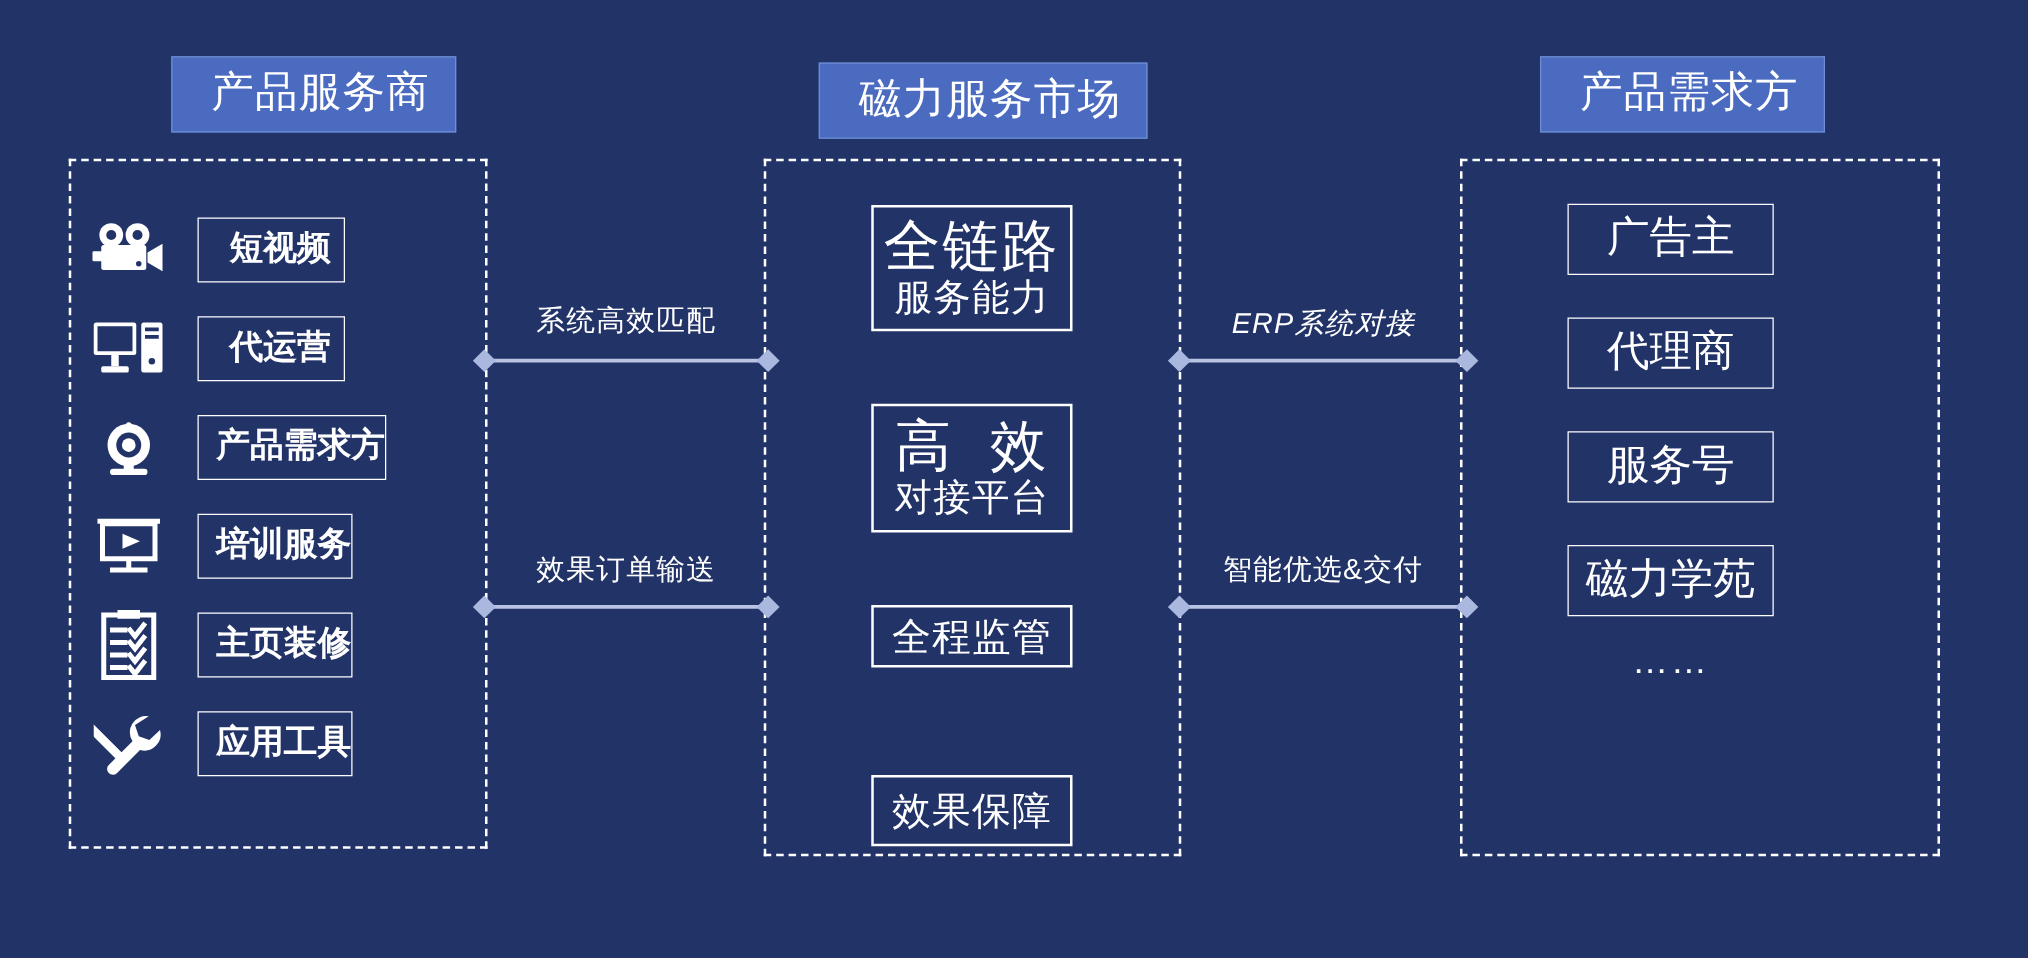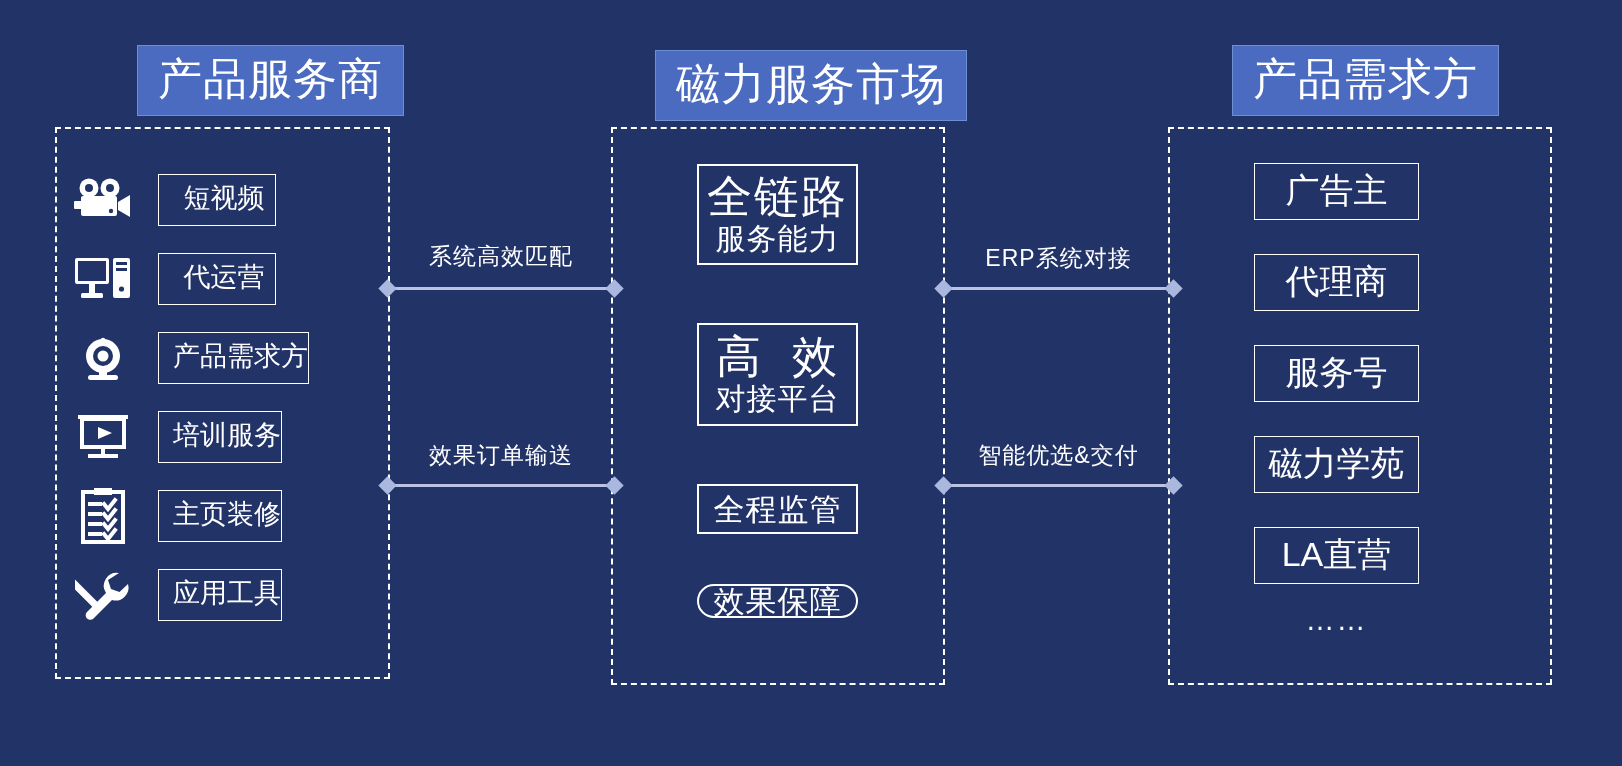--- a/index.html
+++ b/index.html
@@ -23,24 +23,24 @@
     height: 766px;
     background: #223368;
   }
 
   
   .col-title {
     position: absolute;
     background: #4a6bbf;
     border: 1px solid #6f8ed4;
     color: #ffffff;
-    font-size: 44px;
+    font-size: 34px;
     line-height: 1;
     letter-spacing: 1px;
-    padding: 11px 20px 14px 20px;
+    padding: 11px 20px 14px 31px;
     white-space: nowrap;
     text-align: center;
     box-sizing: border-box;
   }
   #title-left   { left: 137px; top: 45px; }
   #title-center { left: 655px; top: 50px; }
   #title-right  { left: 1232px; top: 45px; }
 
   
   .panel {
@@ -77,20 +77,21 @@
   .svc-box {
     border: 1px solid #ffffff;
     color: #ffffff;
     font-size: 27px;
     line-height: 1;
     padding: 10px 0 13px 14px;
     white-space: nowrap;
     text-align: center;
     box-sizing: border-box;
     min-width: 118px;
+    font-weight: bold;
   }
 
   
   .cap-box {
     position: absolute;
     border: 2px solid #ffffff;
     box-sizing: border-box;
     text-align: center;
     color: #ffffff;
     display: flex;
@@ -112,21 +113,21 @@
   }
   .cap-single {
     font-size: 31px;
     line-height: 1;
     letter-spacing: 1px;
     white-space: nowrap;
   }
   #cap-0 { left: 697px; top: 164px; width: 161px; height: 101px; }
   #cap-1 { left: 697px; top: 323px; width: 161px; height: 103px; }
   #cap-2 { left: 697px; top: 484px; width: 161px; height: 50px; }
-  #cap-3 { left: 697px; top: 584px; width: 161px; height: 34px; border-radius: 22px; }
+  #cap-3 { left: 697px; top: 620px; width: 161px; height: 57px; }
 
   
   .dem-list {
     position: absolute;
     left: 1254px;
     top: 163px;
     width: 165px;
   }
   .dem-box {
     border: 1px solid #ffffff;
@@ -173,21 +174,21 @@
     white-space: nowrap;
     letter-spacing: 1px;
     text-align: center;
   }
   #conn-0 { left: 387px; top: 287px; width: 228px; }
   #conn-1 { left: 387px; top: 484px; width: 228px; }
   #conn-2 { left: 943px; top: 287px; width: 231px; }
   #conn-3 { left: 943px; top: 484px; width: 231px; }
   #conn-label-0 { left: 387px; top: 245px; width: 228px; }
   #conn-label-1 { left: 387px; top: 444px; width: 228px; }
-  #conn-label-2 { left: 943px; top: 247px; width: 231px; }
+  #conn-label-2 { left: 943px; top: 247px; width: 231px; font-style: italic; }
   #conn-label-3 { left: 943px; top: 444px; width: 231px; }
 </style>
 </head>
 <body>
 
 <div class="canvas">
 
   <div class="col-title" id="title-left">产品服务商</div>
   <div class="col-title" id="title-center">磁力服务市场</div>
   <div class="col-title" id="title-right">产品需求方</div>
@@ -305,21 +306,20 @@
 
   <div class="cap-box" id="cap-3">
     <div class="cap-single">效果保障</div>
   </div>
 
   <div class="dem-list">
     <div class="dem-box">广告主</div>
     <div class="dem-box">代理商</div>
     <div class="dem-box">服务号</div>
     <div class="dem-box">磁力学苑</div>
-    <div class="dem-box">LA直营</div>
     <div class="dem-dots">……</div>
   </div>
 
   <div class="conn-label" id="conn-label-0">系统高效匹配</div>
   <div class="conn" id="conn-0">
     <div class="conn-line" style="width:228px;"></div>
     <div class="conn-dia" style="left:-6px;"></div>
     <div class="conn-dia" style="left:221px;"></div>
   </div>
 

